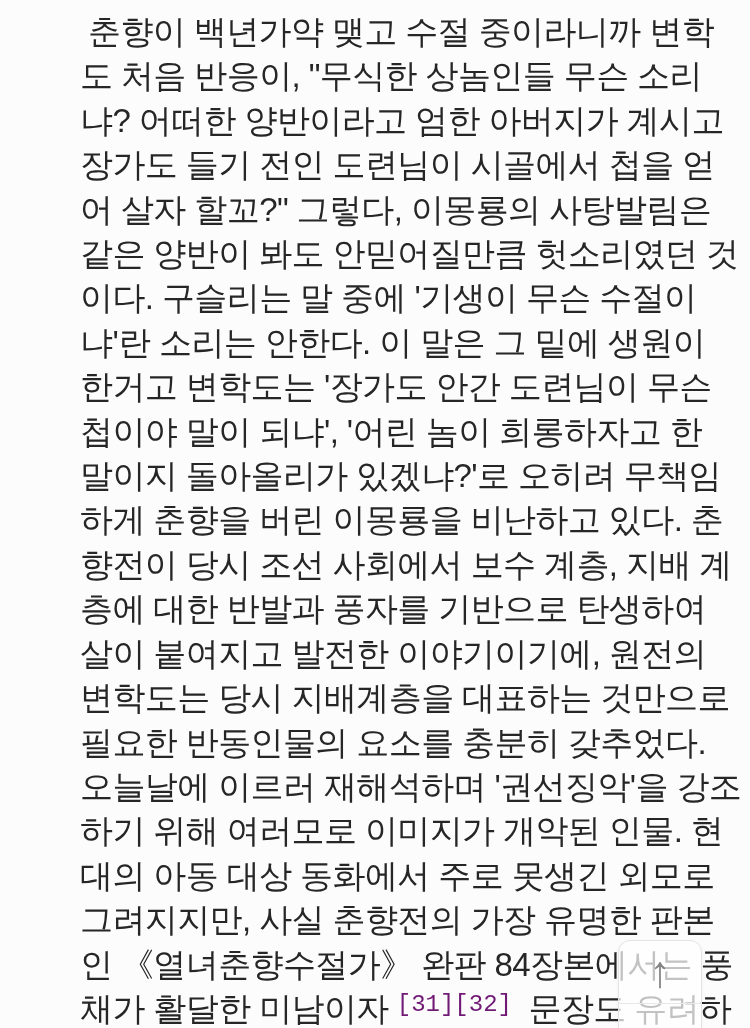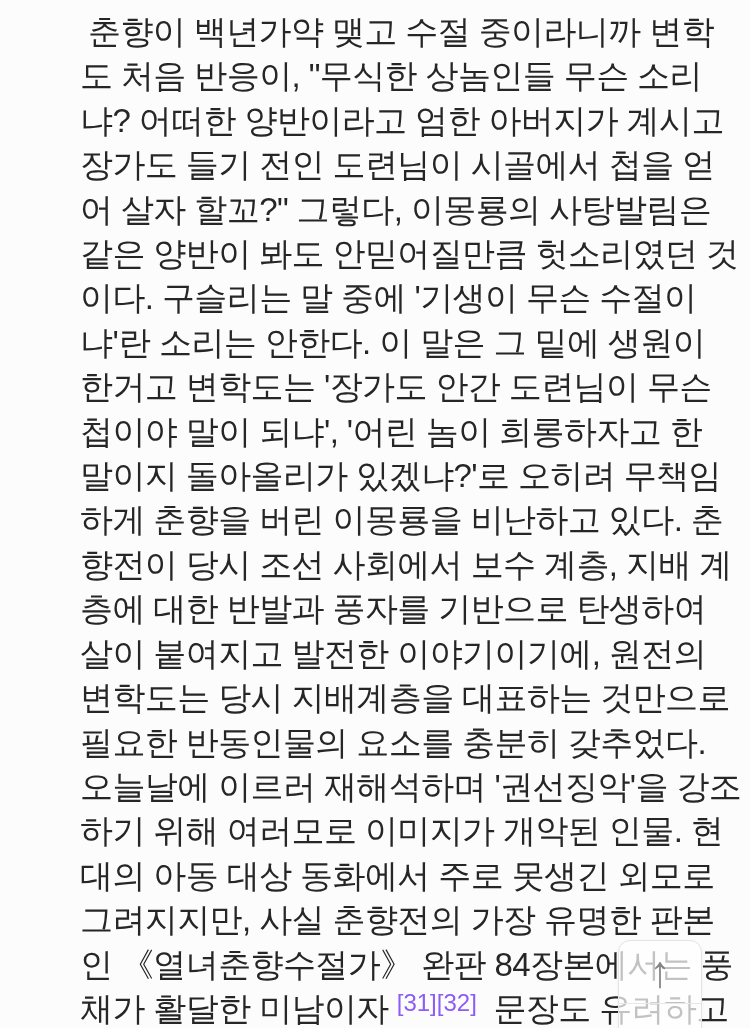--- a/index.html
+++ b/index.html
@@ -24,27 +24,28 @@
     width: 662px;
     color: #262626;
     font-size: 33px;
     line-height: 44.4px;
     letter-spacing: -0.6px;
     word-break: break-all;
     text-align: left;
   }
   .article p { margin: 8px; display: inline; }
   .ref-link {
-    color: #8b5cf6;
+    color: #701a75;
     font-size: 24px;
     line-height: 0;
     vertical-align: 9px;
     letter-spacing: 0;
     text-decoration: none;
     cursor: pointer;
+    font-family: Liberation Mono, monospace;
   }
   
   .scroll-widget {
     position: absolute;
     left: 618px;
     top: 940px;
     width: 84px;
     height: 150px;
     background: rgba(255, 255, 255, 0.72);
     border: 1px solid #e4e4e4;

